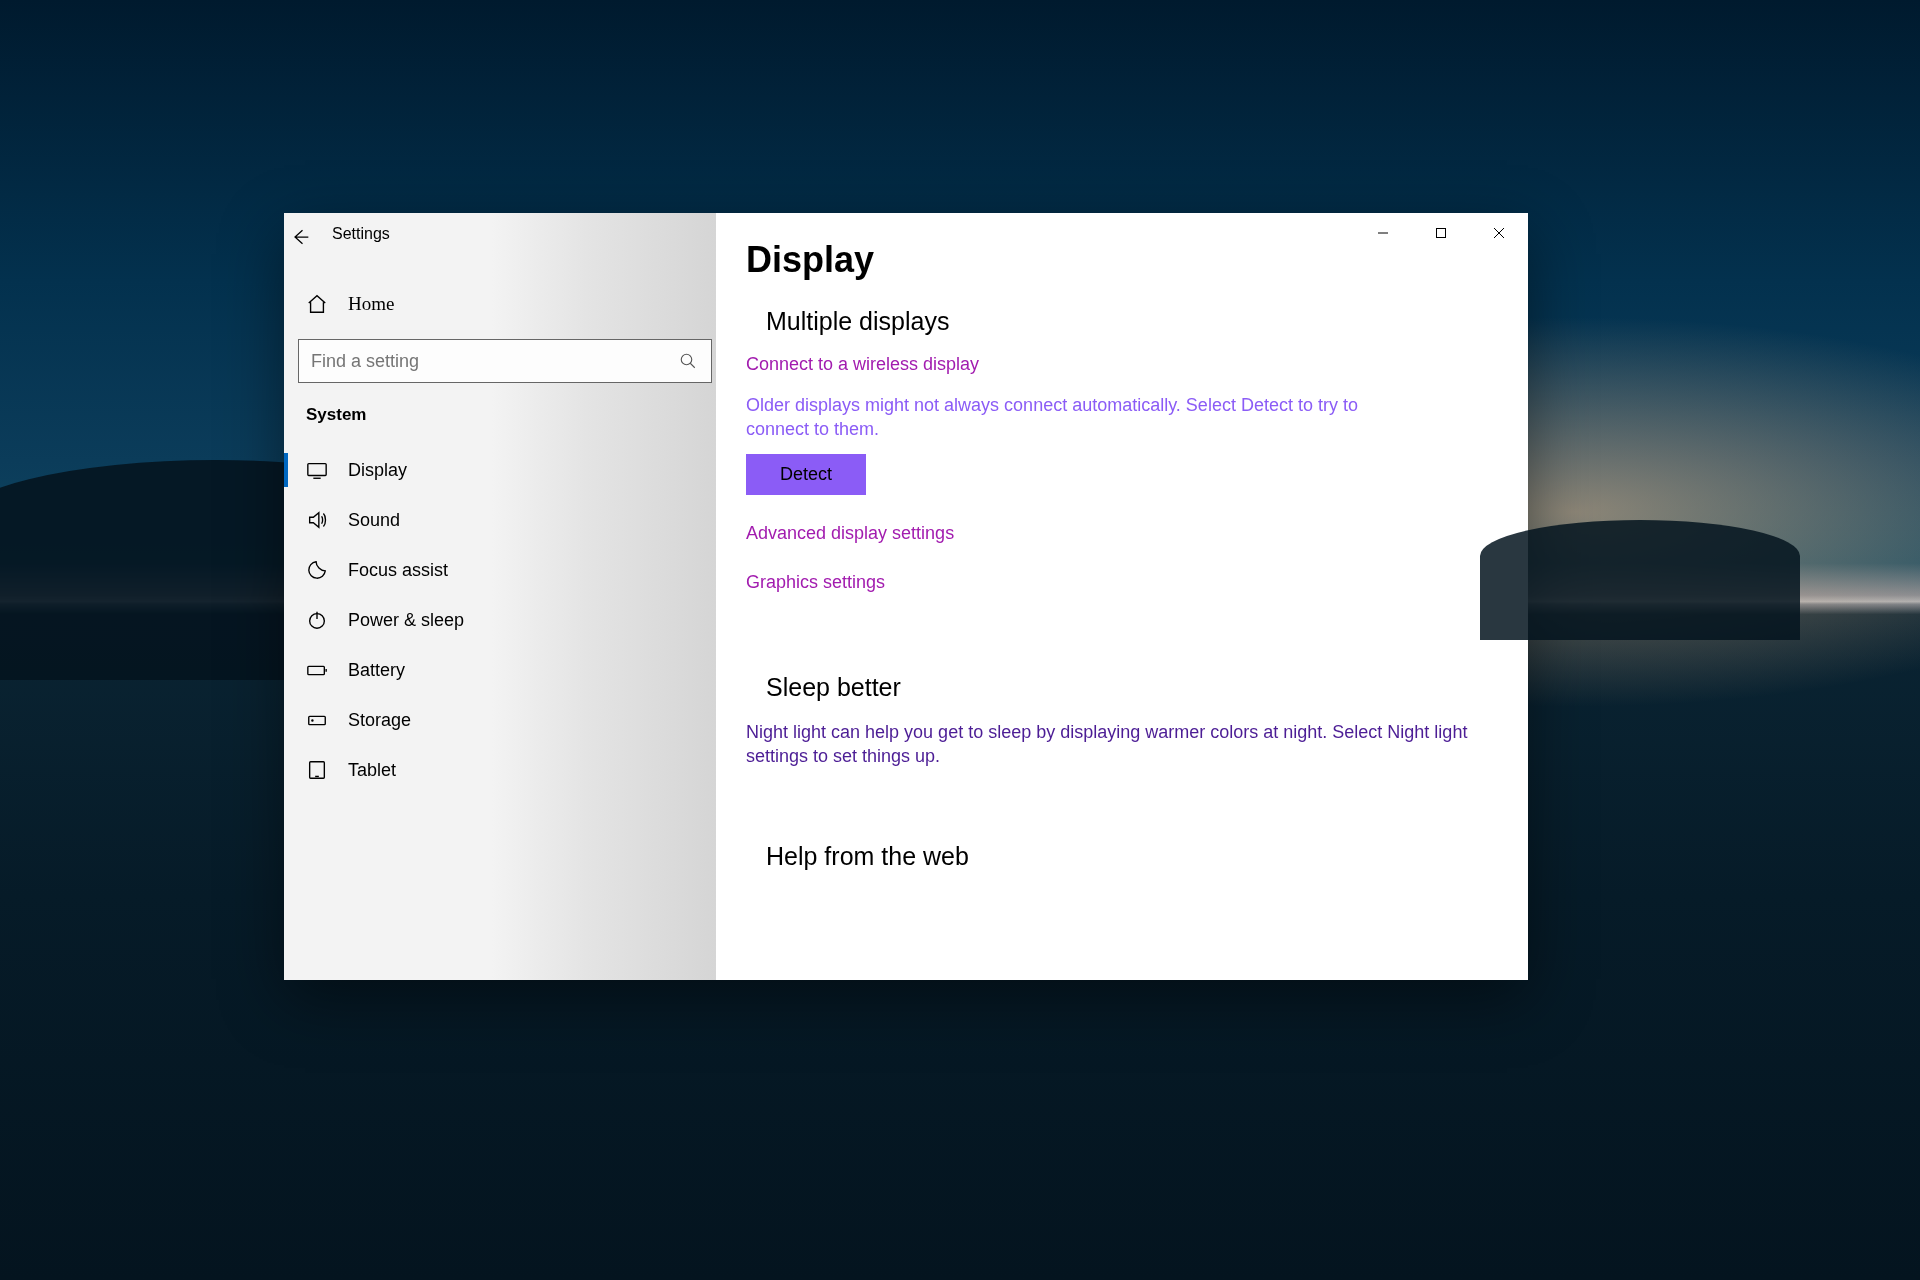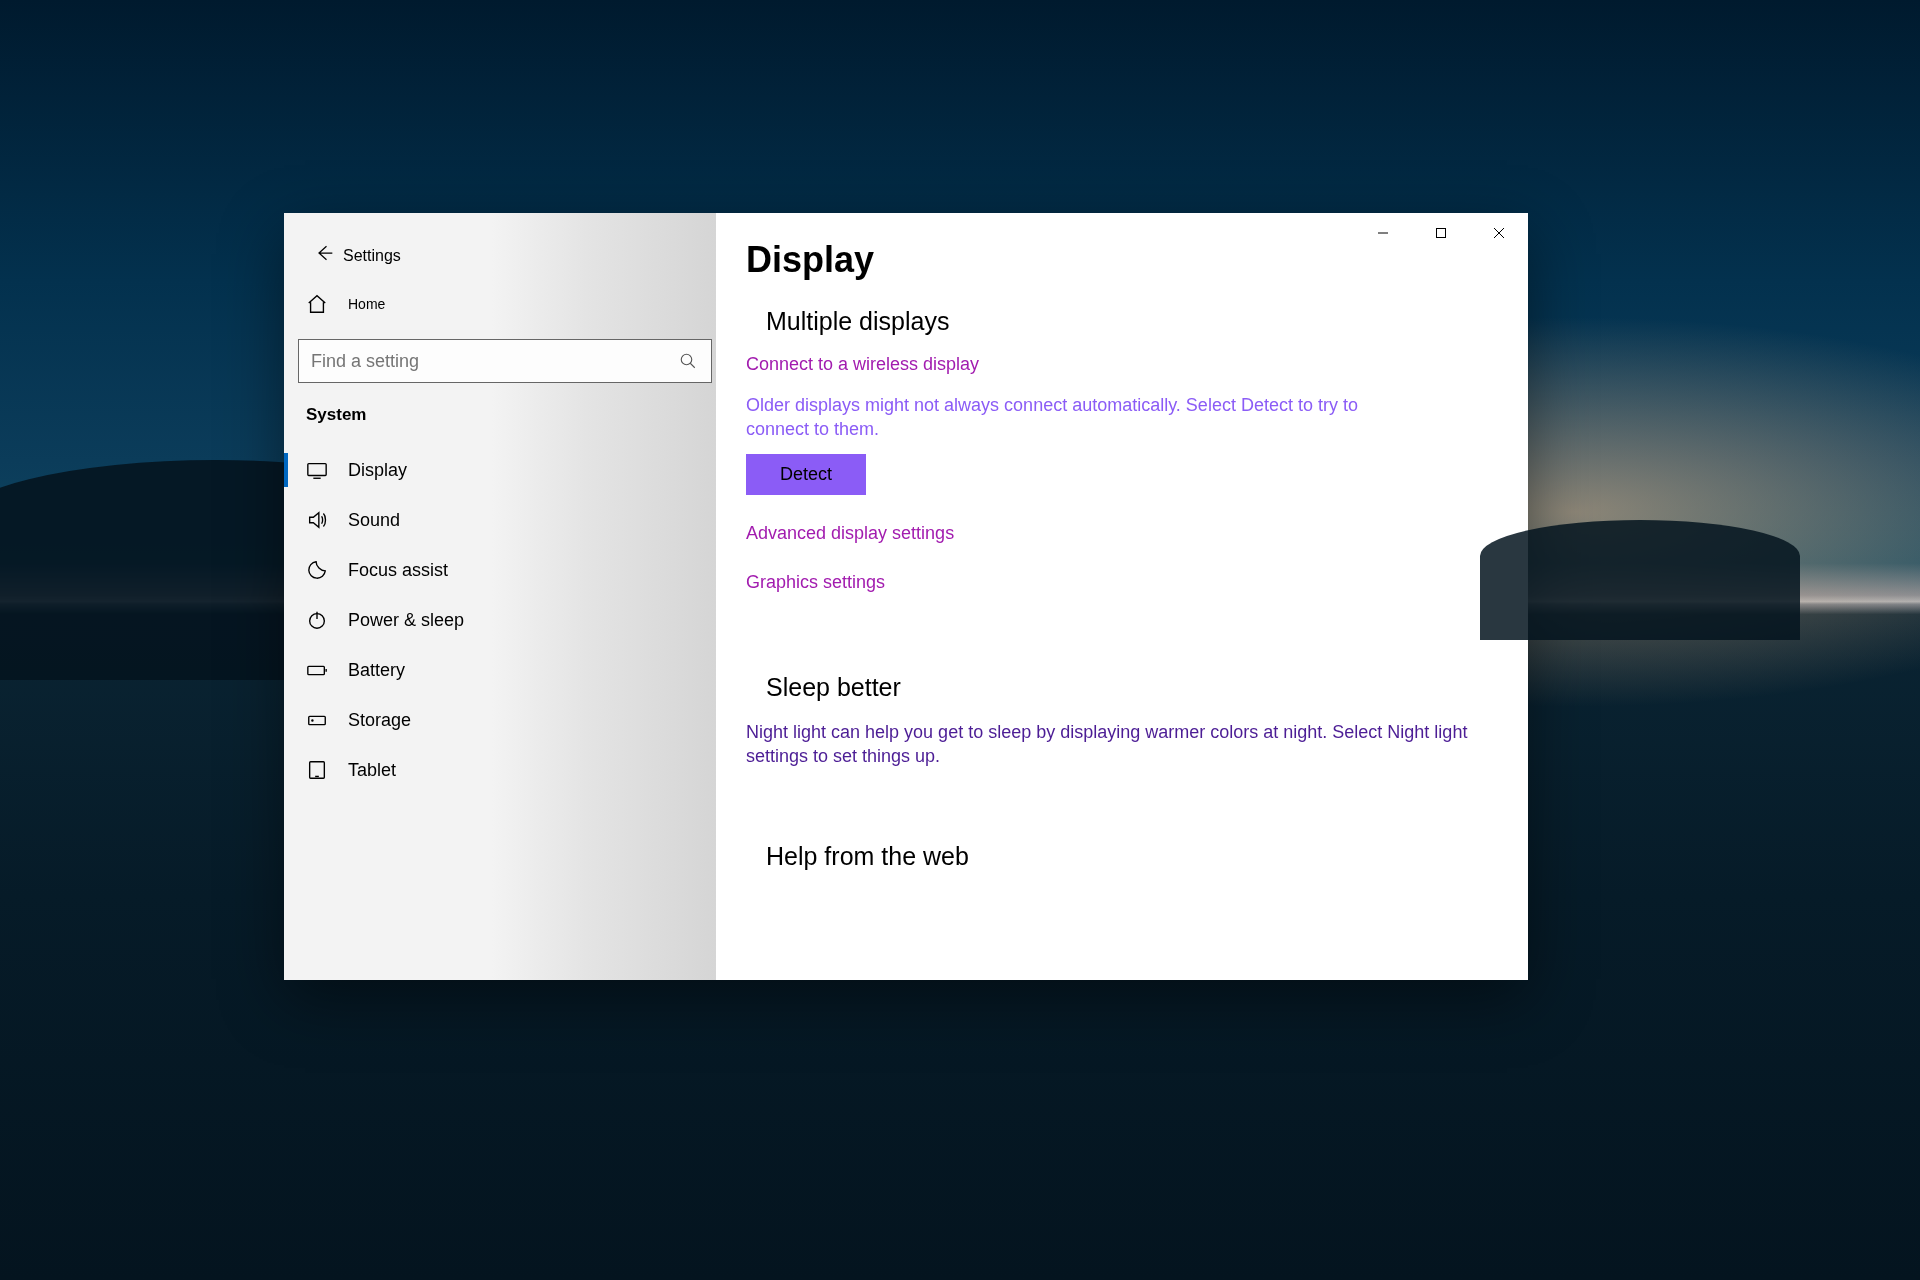--- a/index.html
+++ b/index.html
@@ -45,32 +45,32 @@
     width: 432px;
     height: 100%;
     background: linear-gradient(to right, #f3f3f3 0%, #f3f3f3 48%, #e4e4e4 70%, #d5d5d5 100%);
     position: relative;
     display: flex;
     flex-direction: column;
     padding-top: 12px;
   }
 
   .titlebar-row {
-    display: flex; align-items: flex-end; gap: 7px;
+    display: flex; align-items: flex-start; gap: 20px;
     height: 40px;
-    padding-left: 28px;
+    padding-left: 4px;
   }
   .back-btn { width: 24px; height:24px; display:flex; align-items:center; justify-content:center; cursor:pointer;}
   .app-title { font-size: 16px; color:#000; }
 
   .home-row {
     display:flex; align-items:center; gap:20px;
     padding: 12px 0 12px 22px; margin-top:16px; cursor:pointer;
   }
-  .home-row .label { font-size:14px; color:#000; }
+  .home-row .label { font-size:19px; color:#000;font-family:Liberation Serif, serif; }
   .icon { width:22px; height:22px; display:flex; align-items:center; justify-content:center; flex-shrink:0; }
 
   .search-wrap { padding: 0 4px 0 14px; margin-top:12px; }
   .search {
     width: 100%; height: 44px;
     border: 1px solid #666; background:#fdfdfd;
     display:flex; align-items:center; padding:0 12px;
   }
   .search input {
     flex:1; border:none; outline:none; background:transparent;

